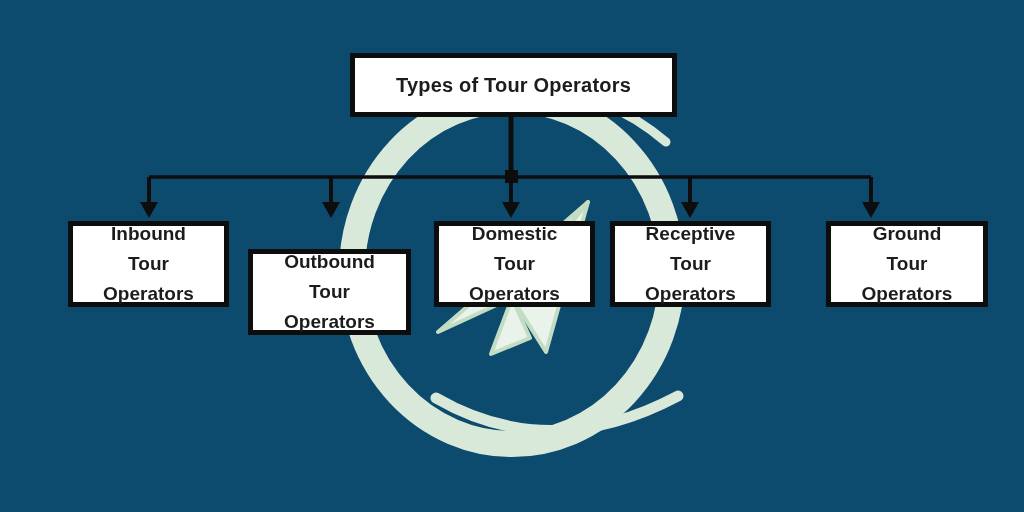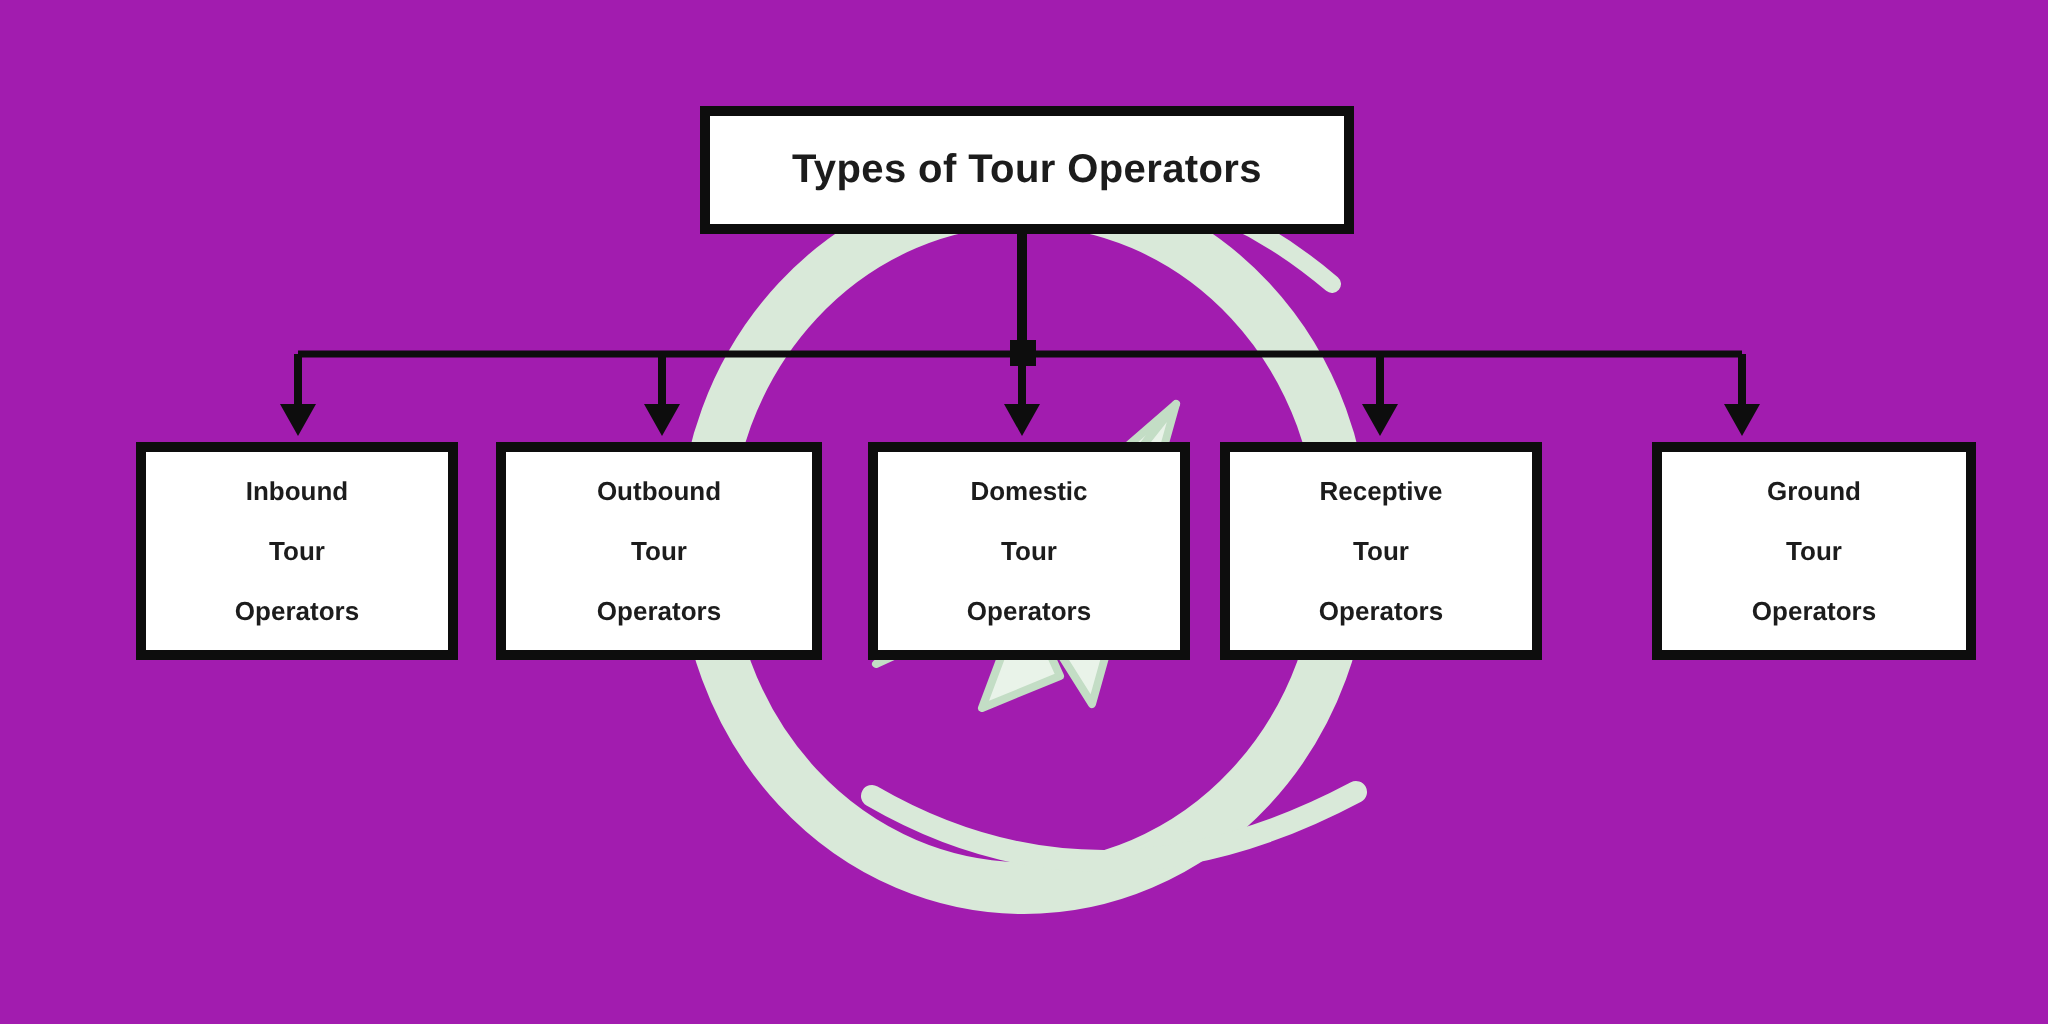--- a/index.html
+++ b/index.html
@@ -5,21 +5,21 @@
   html, body {
     margin: 0;
     padding: 0;
     background: #ffffff;
     font-family: "Liberation Sans", "DejaVu Sans", sans-serif;
   }
   .stage {
     position: relative;
     width: 1024px;
     height: 512px;
-    background: #a21caf;
+    background: #0c4a6e;
     overflow: hidden;
   }
   .layer {
     position: absolute;
     left: 0;
     top: 0;
     width: 1024px;
     height: 512px;
     pointer-events: none;
   }
@@ -38,27 +38,27 @@
   .root-box {
     left: 350px;
     top: 53px;
     width: 327px;
     height: 64px;
     font-size: 20px;
     letter-spacing: 0.2px;
   }
   .child-box {
     top: 221px;
-    height: 109px;
-    font-size: 13px;
+    height: 86px;
+    font-size: 19px;
     line-height: 30px;
     white-space: pre-line;
   }
   .b1 { left: 68px;  width: 161px; }
-  .b2 { left: 248px; width: 163px; }
+  .b2 { left: 248px; width: 163px; margin-top: 28px; }
   .b3 { left: 434px; width: 161px; }
   .b4 { left: 610px; width: 161px; }
   .b5 { left: 790px; width: 162px; margin-left: 36px; }
 </style>
 </head>
 <body>
 
 <div class="stage">
 
   <svg class="layer" viewBox="0 0 1024 512" aria-hidden="true">

